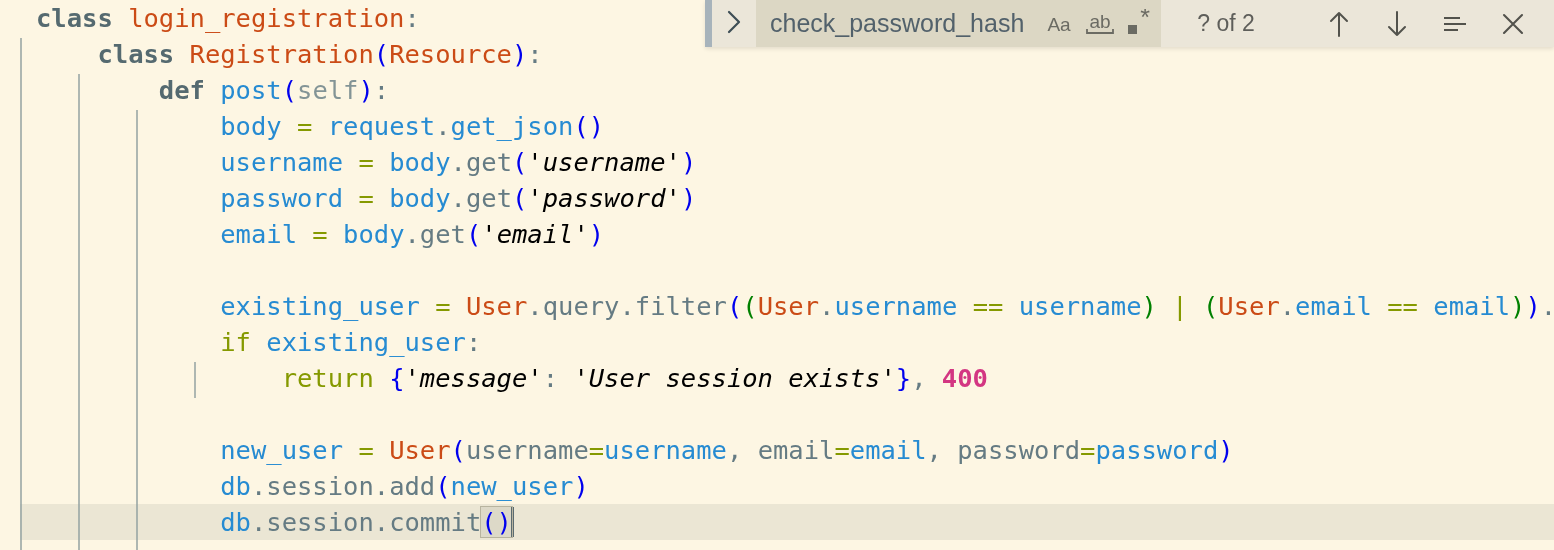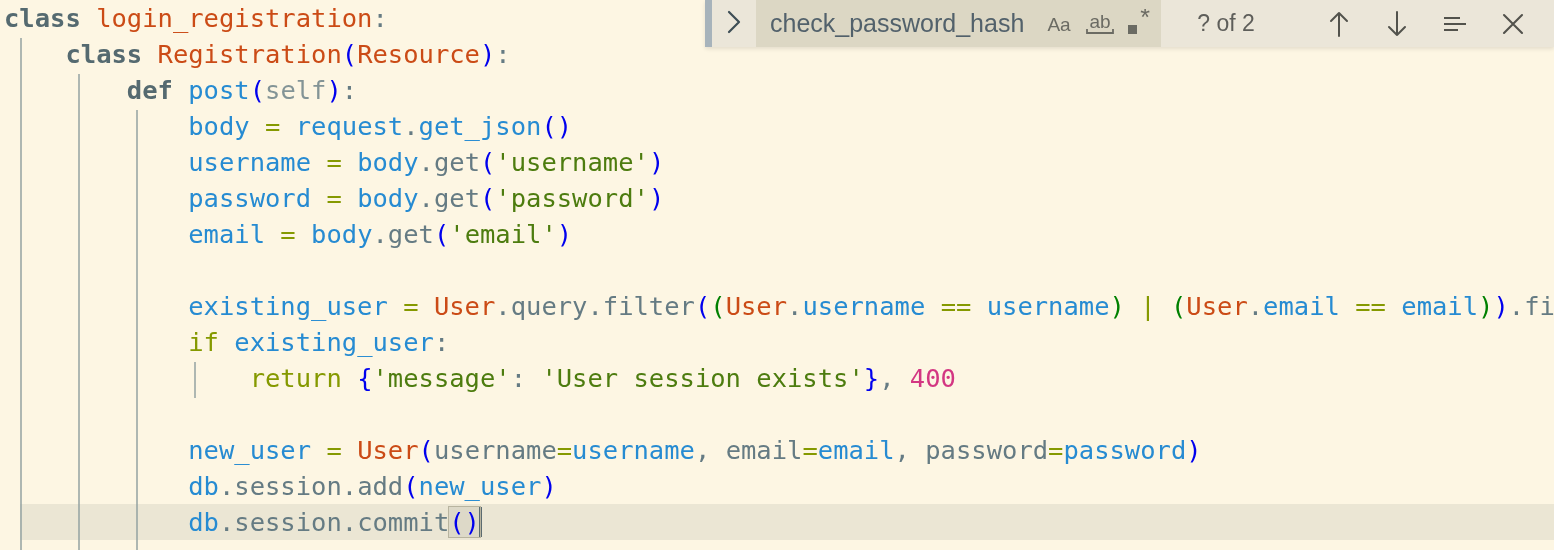--- a/index.html
+++ b/index.html
@@ -49,32 +49,32 @@
   }
   .code-line {
     position: relative;
     height: 36px;
     line-height: 36px;
     font-size: 25.5px;
     letter-spacing: 0px;
     white-space: pre;
     font-family: "DejaVu Sans Mono", monospace;
   }
-  .code-line .txt { padding-left: 4px; display: inline-block; }
+  .code-line .txt { padding-left: 36px; display: inline-block; }
 
   
   .t-kw      { color: #556a70; font-weight: bold; }   
   .t-kw2     { color: #859900; }                      
   .t-cls     { color: #cb4b16; }                      
   .t-fn      { color: #657b83; }                      
   .t-var     { color: #268bd2; }                      
   .t-self    { color: #839496; }                      
   .t-op      { color: #859900; }                      
-  .t-str     { color: #4d7c0f; }                      
-  .t-num     { color: #d33682; }                      
+  .t-str     { color: #000000; font-style: italic; }                      
+  .t-num     { color: #d33682; font-weight: bold; }                      
   .t-punct   { color: #657b83; }                      
   .t-p1      { color: #0000ee; }                      
   .t-p2      { color: #008000; }                      
   .t-pipe    { color: #859900; }                      
   .t-kwarg   { color: #657b83; }                      
 
   
   .bracket-hl {
     background: #ddd9c8;
     outline: 1px solid #b8b49f;

